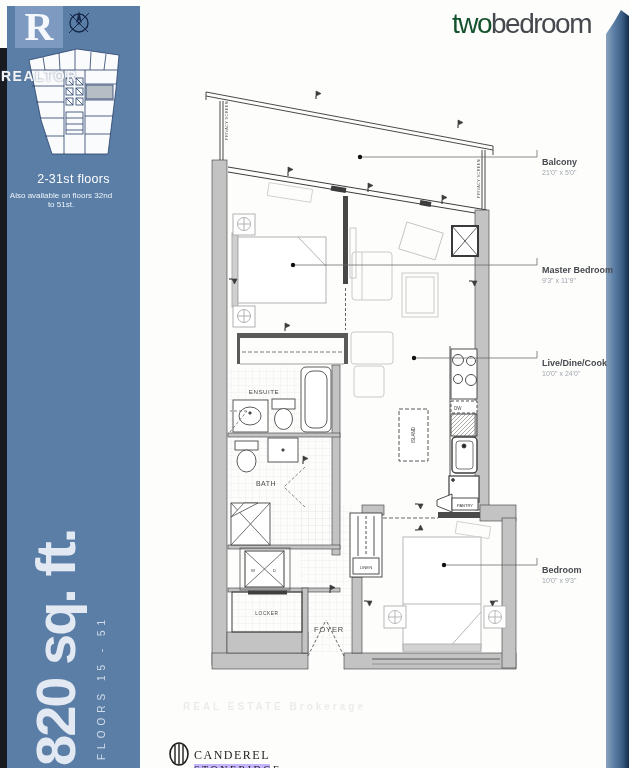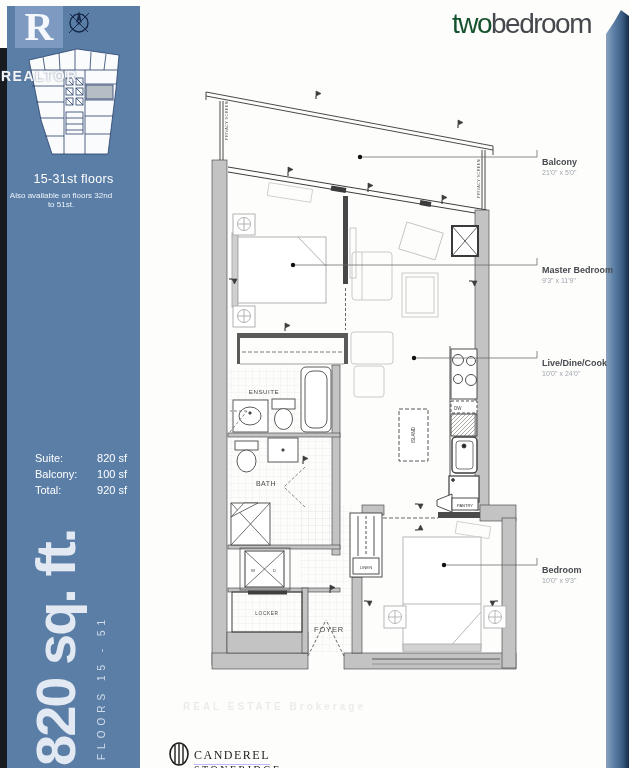--- a/index.html
+++ b/index.html
@@ -39,21 +39,21 @@
   .vfloors{position:absolute;left:96px;top:760px;width:226px;transform:rotate(-90deg);
            transform-origin:top left;font-size:10px;letter-spacing:5px;
            color:rgba(236,242,249,.8);white-space:nowrap;}
   
   .wmark{position:absolute;left:183px;top:701px;width:250px;color:rgba(60,60,60,.09);
          font-size:10px;font-weight:bold;letter-spacing:3px;white-space:nowrap;}
   .brand{position:absolute;left:167px;top:740px;width:200px;height:28px;overflow:hidden;
          font-family:"Liberation Serif",serif;color:#1d1d1d;}
   .brand .bicon{position:absolute;left:0;top:1px;}
   .brand .l1{position:absolute;left:27px;top:8px;font-size:12px;letter-spacing:1.5px;
-             border-bottom:1px solid #c4b5fd;padding-bottom:1px;text-align:right;}
+             border-bottom:4px solid #c4b5fd;padding-bottom:1px;text-align:right;}
   .brand .l2{position:absolute;left:27px;top:24px;font-size:10px;letter-spacing:2.5px;}
   svg text{font-family:"Liberation Sans",sans-serif;}
   .plan{position:absolute;left:0;top:0;}
 </style>
 </head>
 <body>
 
 <div class="edge-left"></div>
 <div class="edge-right"></div>
 
@@ -109,36 +109,22 @@
         <line x1="47" y1="54" x2="54" y2="61"></line>
           <line x1="57" y1="54" x2="64" y2="61"></line>
         <rect x="47" y="68" width="17" height="22"></rect>
         <line x1="47" y1="74" x2="64" y2="74"></line>
           <line x1="47" y1="80" x2="64" y2="80"></line>
         <line x1="47" y1="86" x2="64" y2="86"></line>
       </g>
     </svg>
   </div>
   <div class="realtor"><span>REALTOR</span></div>
-  <div class="floors-h">15-31st floors</div>
+  <div class="floors-h">2-31st floors</div>
   <div class="floors-n">Also available on floors 32nd to 51st.</div>
-  <div class="areas">
-    <div class="row">
-        <span>Suite:</span>
-        <span>820 sf</span>
-      </div>
-    <div class="row">
-        <span>Balcony:</span>
-        <span>100 sf</span>
-      </div>
-    <div class="row">
-        <span>Total:</span>
-        <span>920 sf</span>
-      </div>
-  </div>
 </div>
 <div class="bigtext">820 sq. ft.</div>
 <div class="vfloors">FLOORS 15 - 51</div>
 
 <svg class="plan" width="629" height="768" viewBox="0 0 629 768">
   <defs>
     <pattern id="tile" width="7" height="7" patternUnits="userSpaceOnUse">
       <path d="M7 0H0V7" fill="none" stroke="#e2e2e2" stroke-width="0.6"></path>
     </pattern>
     <pattern id="hatch" width="4" height="4" patternUnits="userSpaceOnUse">

